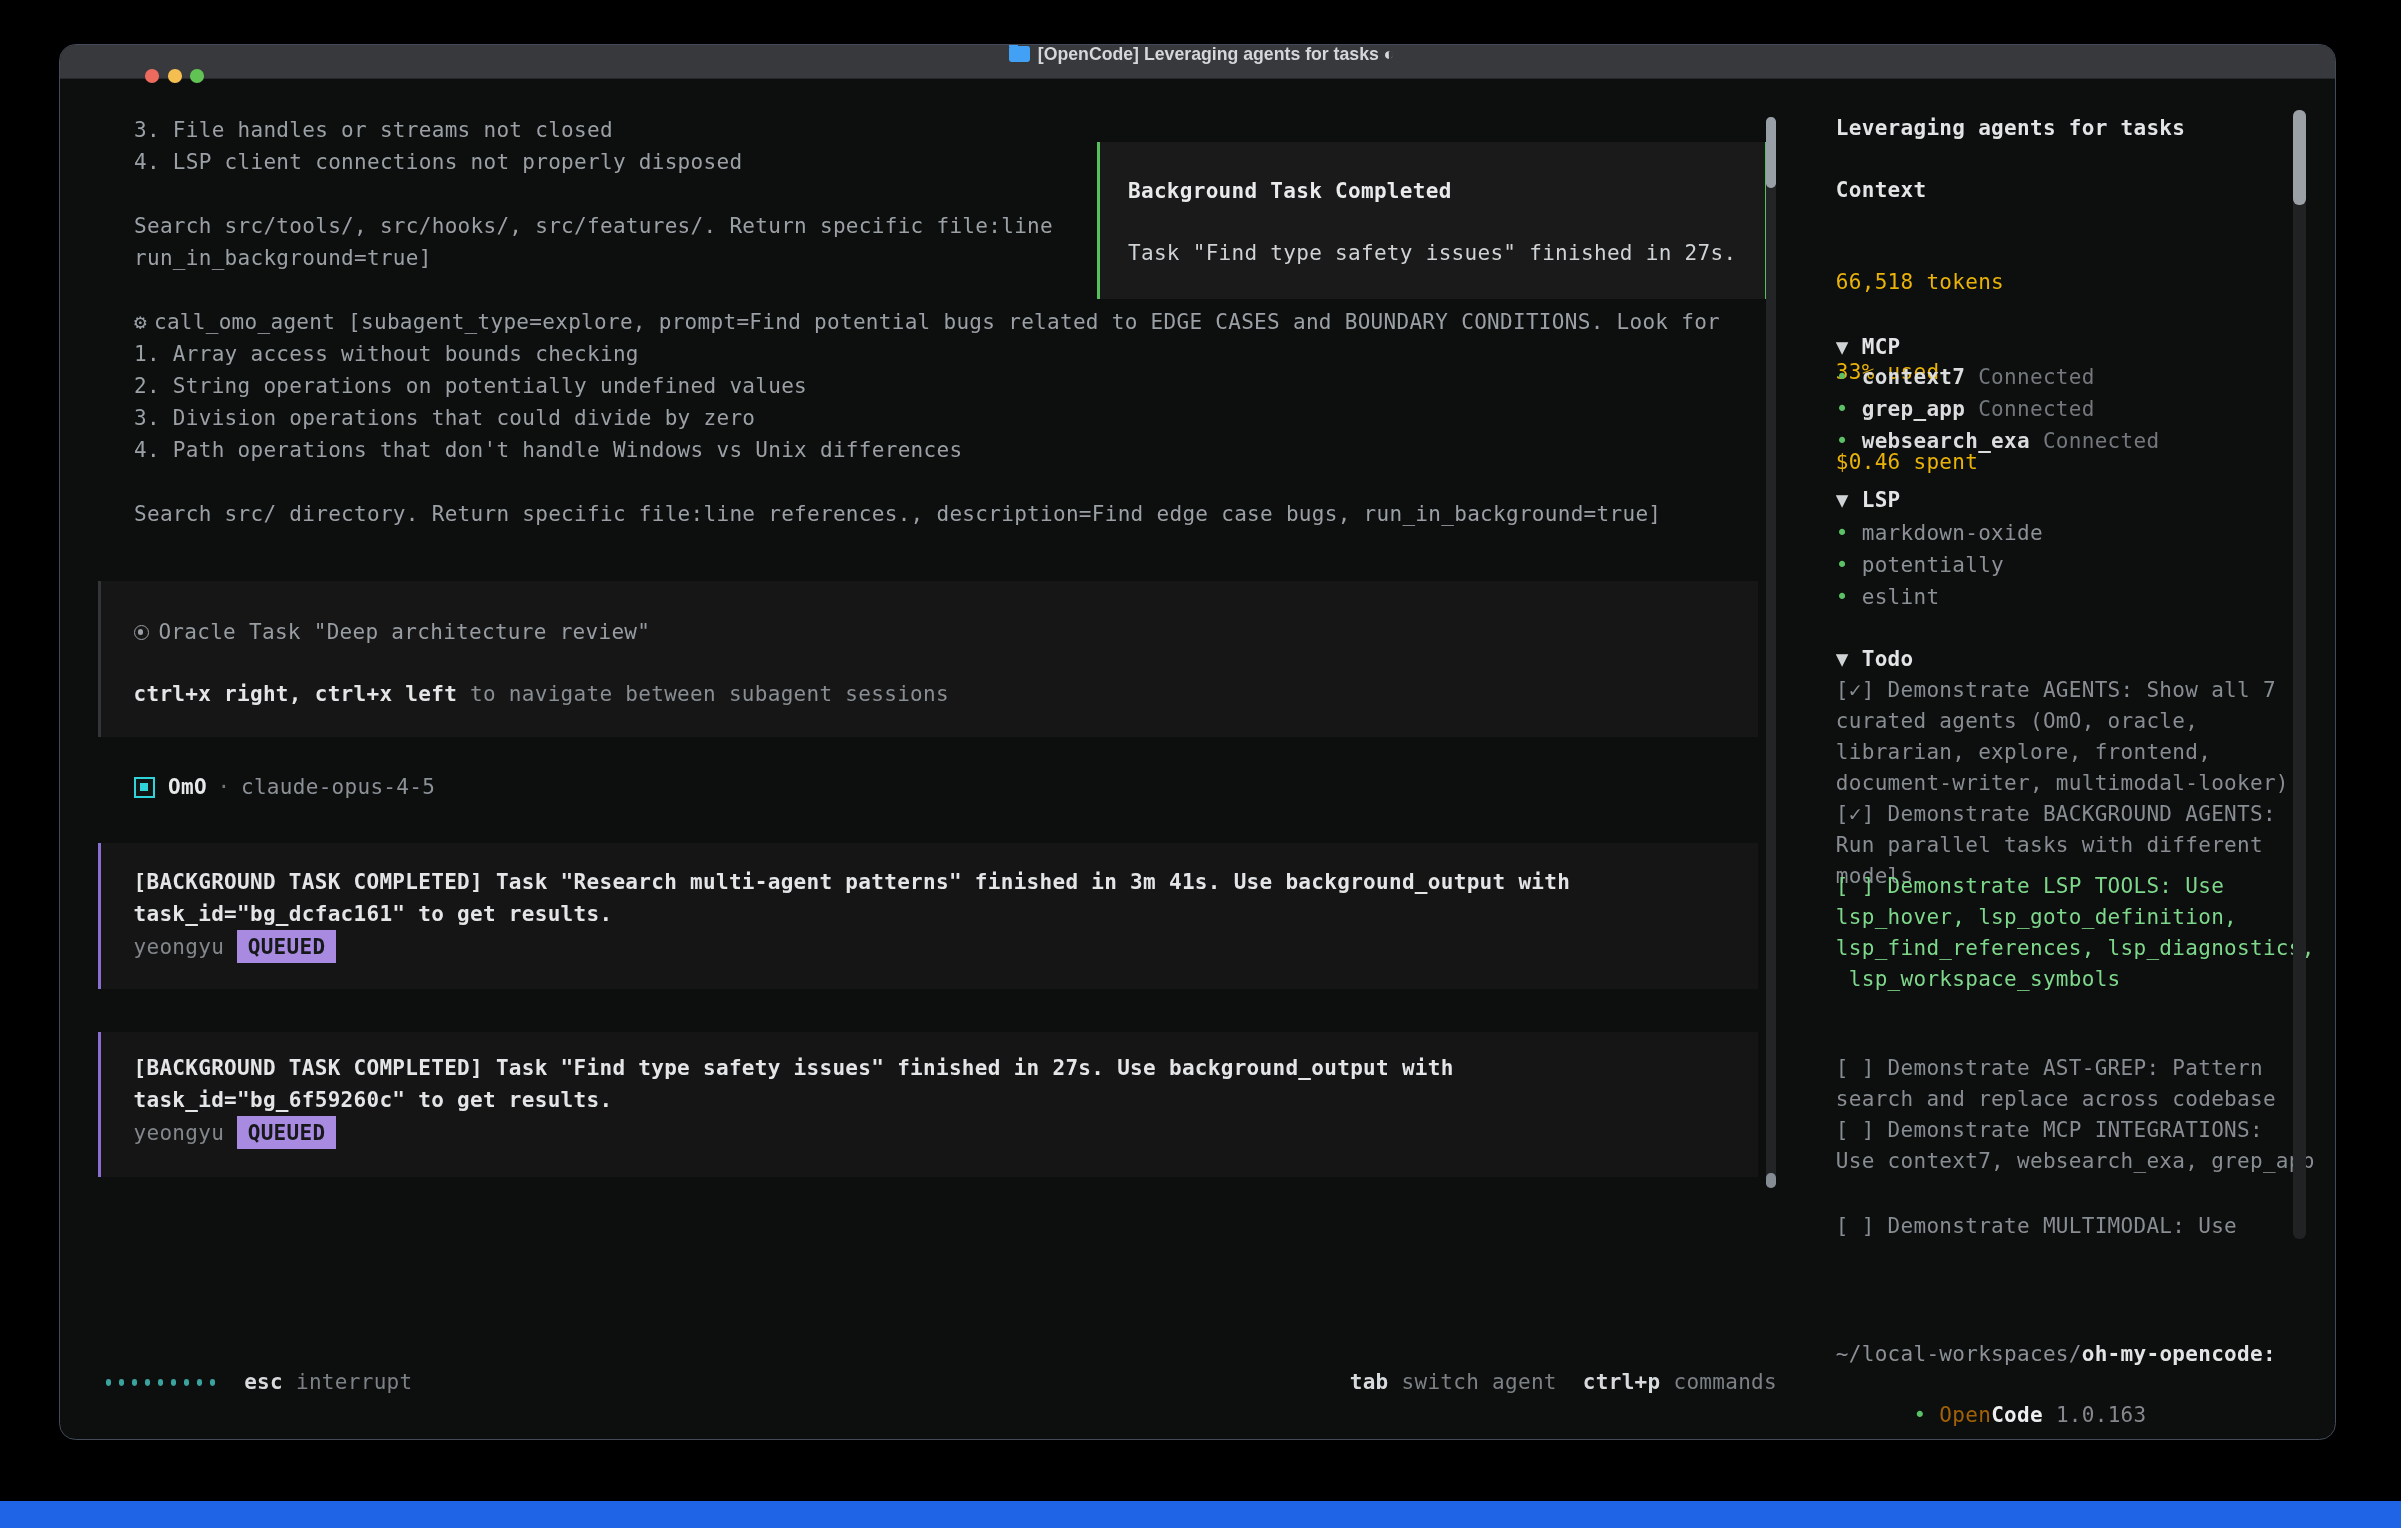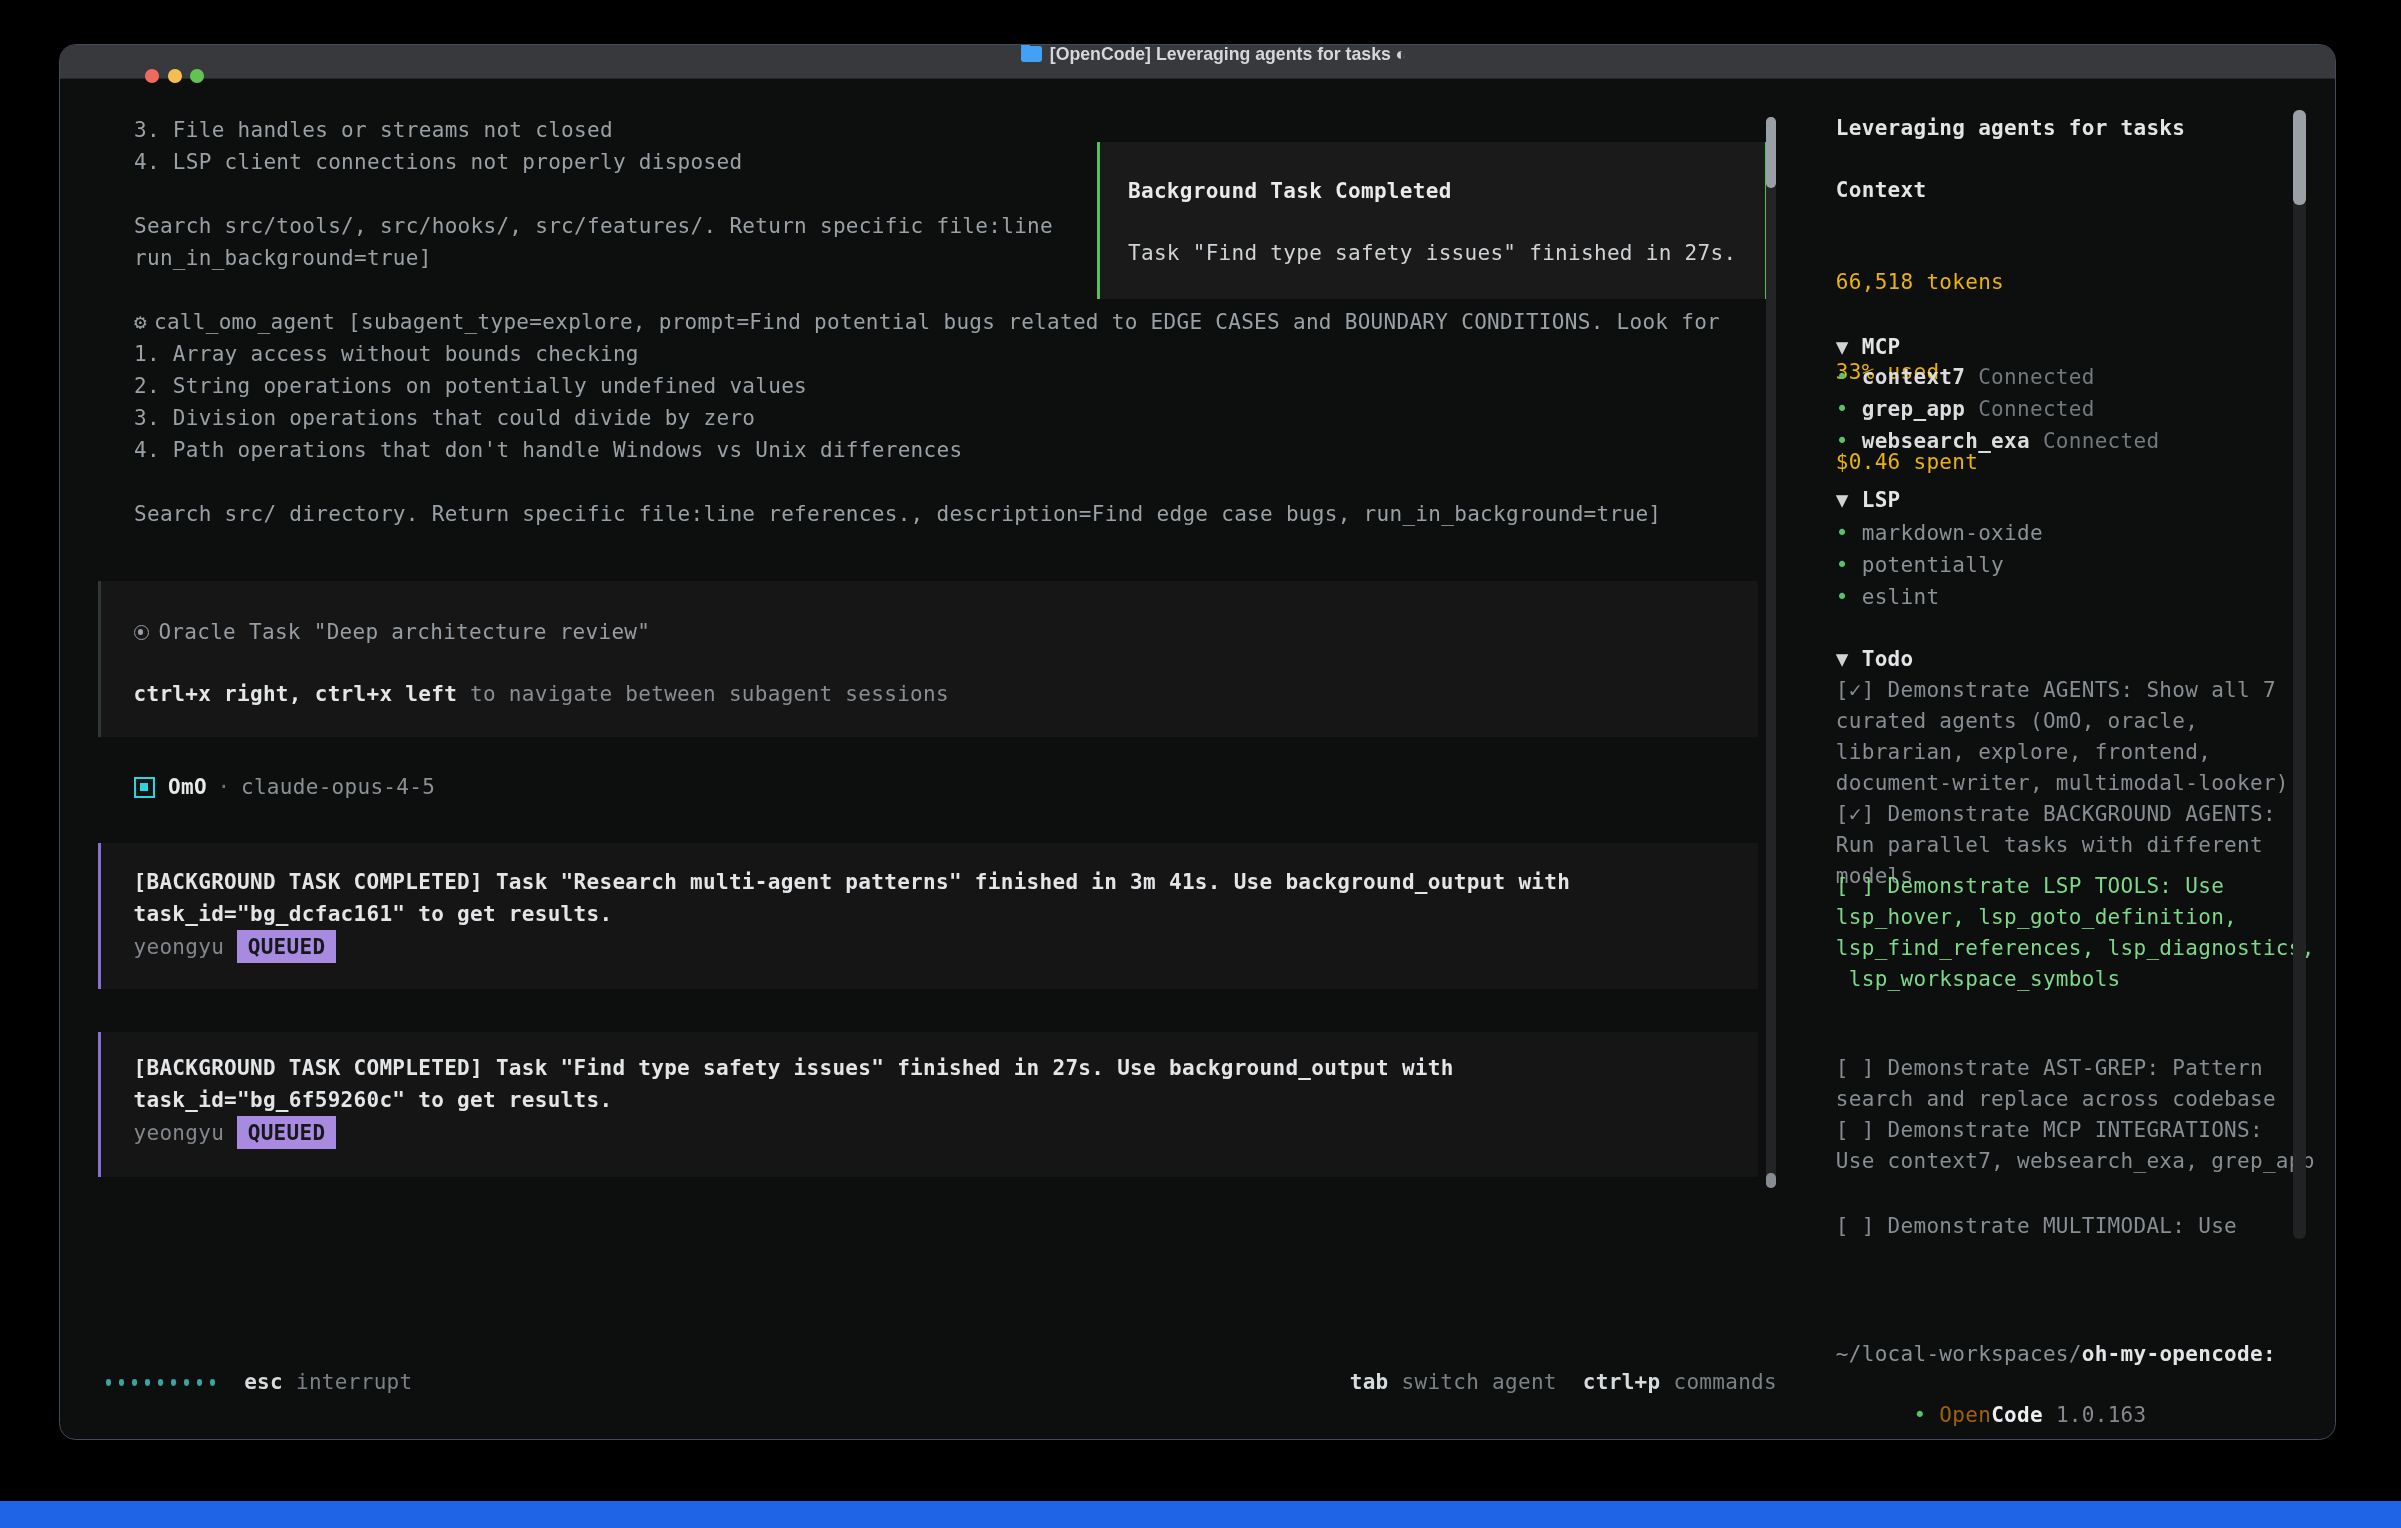--- a/index.html
+++ b/index.html
@@ -4,21 +4,21 @@
 <style>
   html,body{margin:0;padding:0;background:#000;width:2401px;height:1528px;position:relative;overflow:hidden;}
   *{box-sizing:border-box;}
   .mono{font-family:"DejaVu Sans Mono",monospace;font-size:21px;line-height:32px;letter-spacing:0.3px;white-space:pre;}
   .window{position:absolute;left:59px;top:44px;width:2277px;height:1396px;background:#0d0e0e;border:1.8px solid #434a59;border-radius:16.5px;overflow:hidden;}
   .titlebar{position:absolute;left:0;top:0;width:100%;height:34px;background:#37393d;border-bottom:1.2px solid #26282b;}
   .traffic{position:absolute;top:24px;width:13.6px;height:13.6px;border-radius:50%;}
   .t-red{left:85px;background:#ec6a5e;}
   .t-yellow{left:108px;background:#f4bf50;}
   .t-green{left:130px;background:#61c354;}
-  .titlebar-title{position:absolute;left:16px;top:0;width:100%;height:18px;display:flex;align-items:center;justify-content:center;gap:8.3px;color:#d5d7da;font-family:"Liberation Sans",sans-serif;font-weight:bold;font-size:17.7px;}
+  .titlebar-title{position:absolute;left:4px;top:0;width:100%;height:18px;display:flex;align-items:center;justify-content:center;gap:8.3px;color:#d5d7da;font-family:"Liberation Sans",sans-serif;font-weight:bold;font-size:17.7px;}
   .folder-icon{display:inline-block;width:21px;height:16.5px;background:#42a0f5;border-radius:2.4px;position:relative;}
   .folder-icon:before{content:"";position:absolute;left:0;top:-3.5px;width:9.5px;height:4.7px;background:#42a0f5;border-radius:1.8px 1.8px 0 0;}
 
   
   .intro{position:absolute;left:74px;top:69px;color:#9aa0a5;}
   .line{height:32px;}
   .icon-gear{color:#9aa0a5;margin-right:7px;}
 
   .notif{position:absolute;left:1037px;top:97px;width:671px;height:157px;background:#191a19;border-left:3px solid #57c05e;border-right:3px solid #57c05e;}
   .notif-title{position:absolute;left:28px;top:32.5px;color:#e8eaec;font-weight:bold;}

